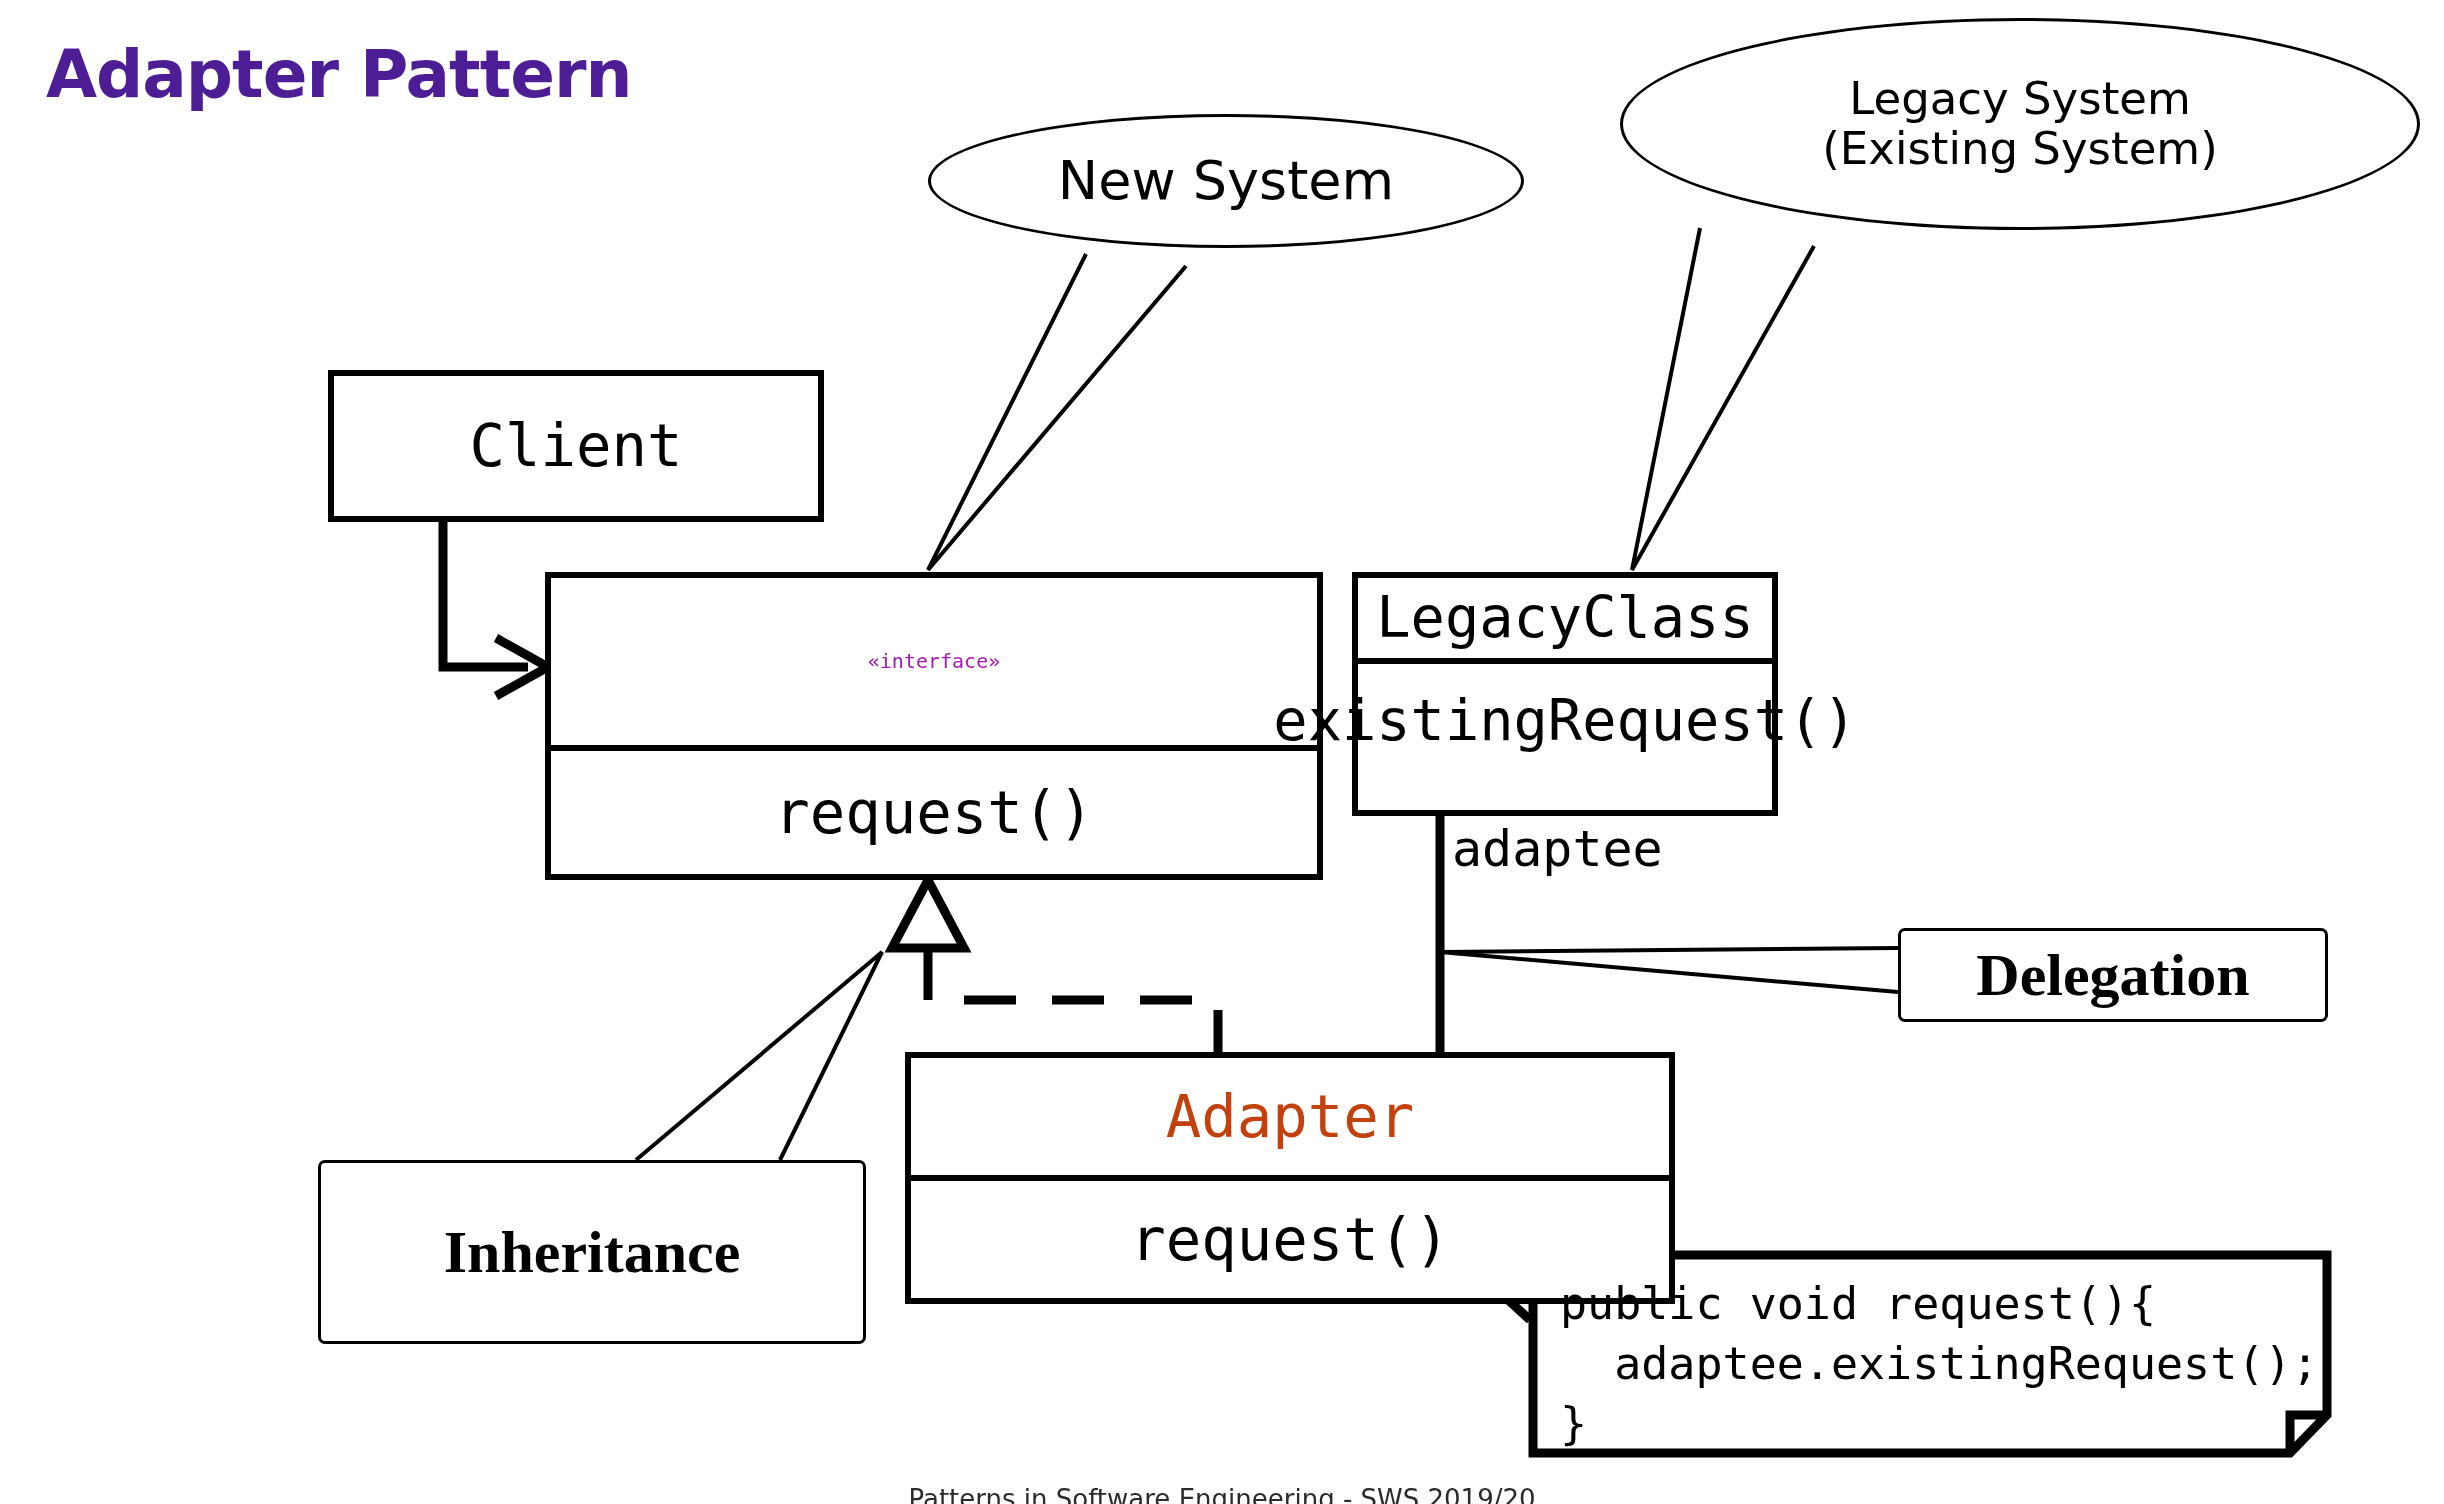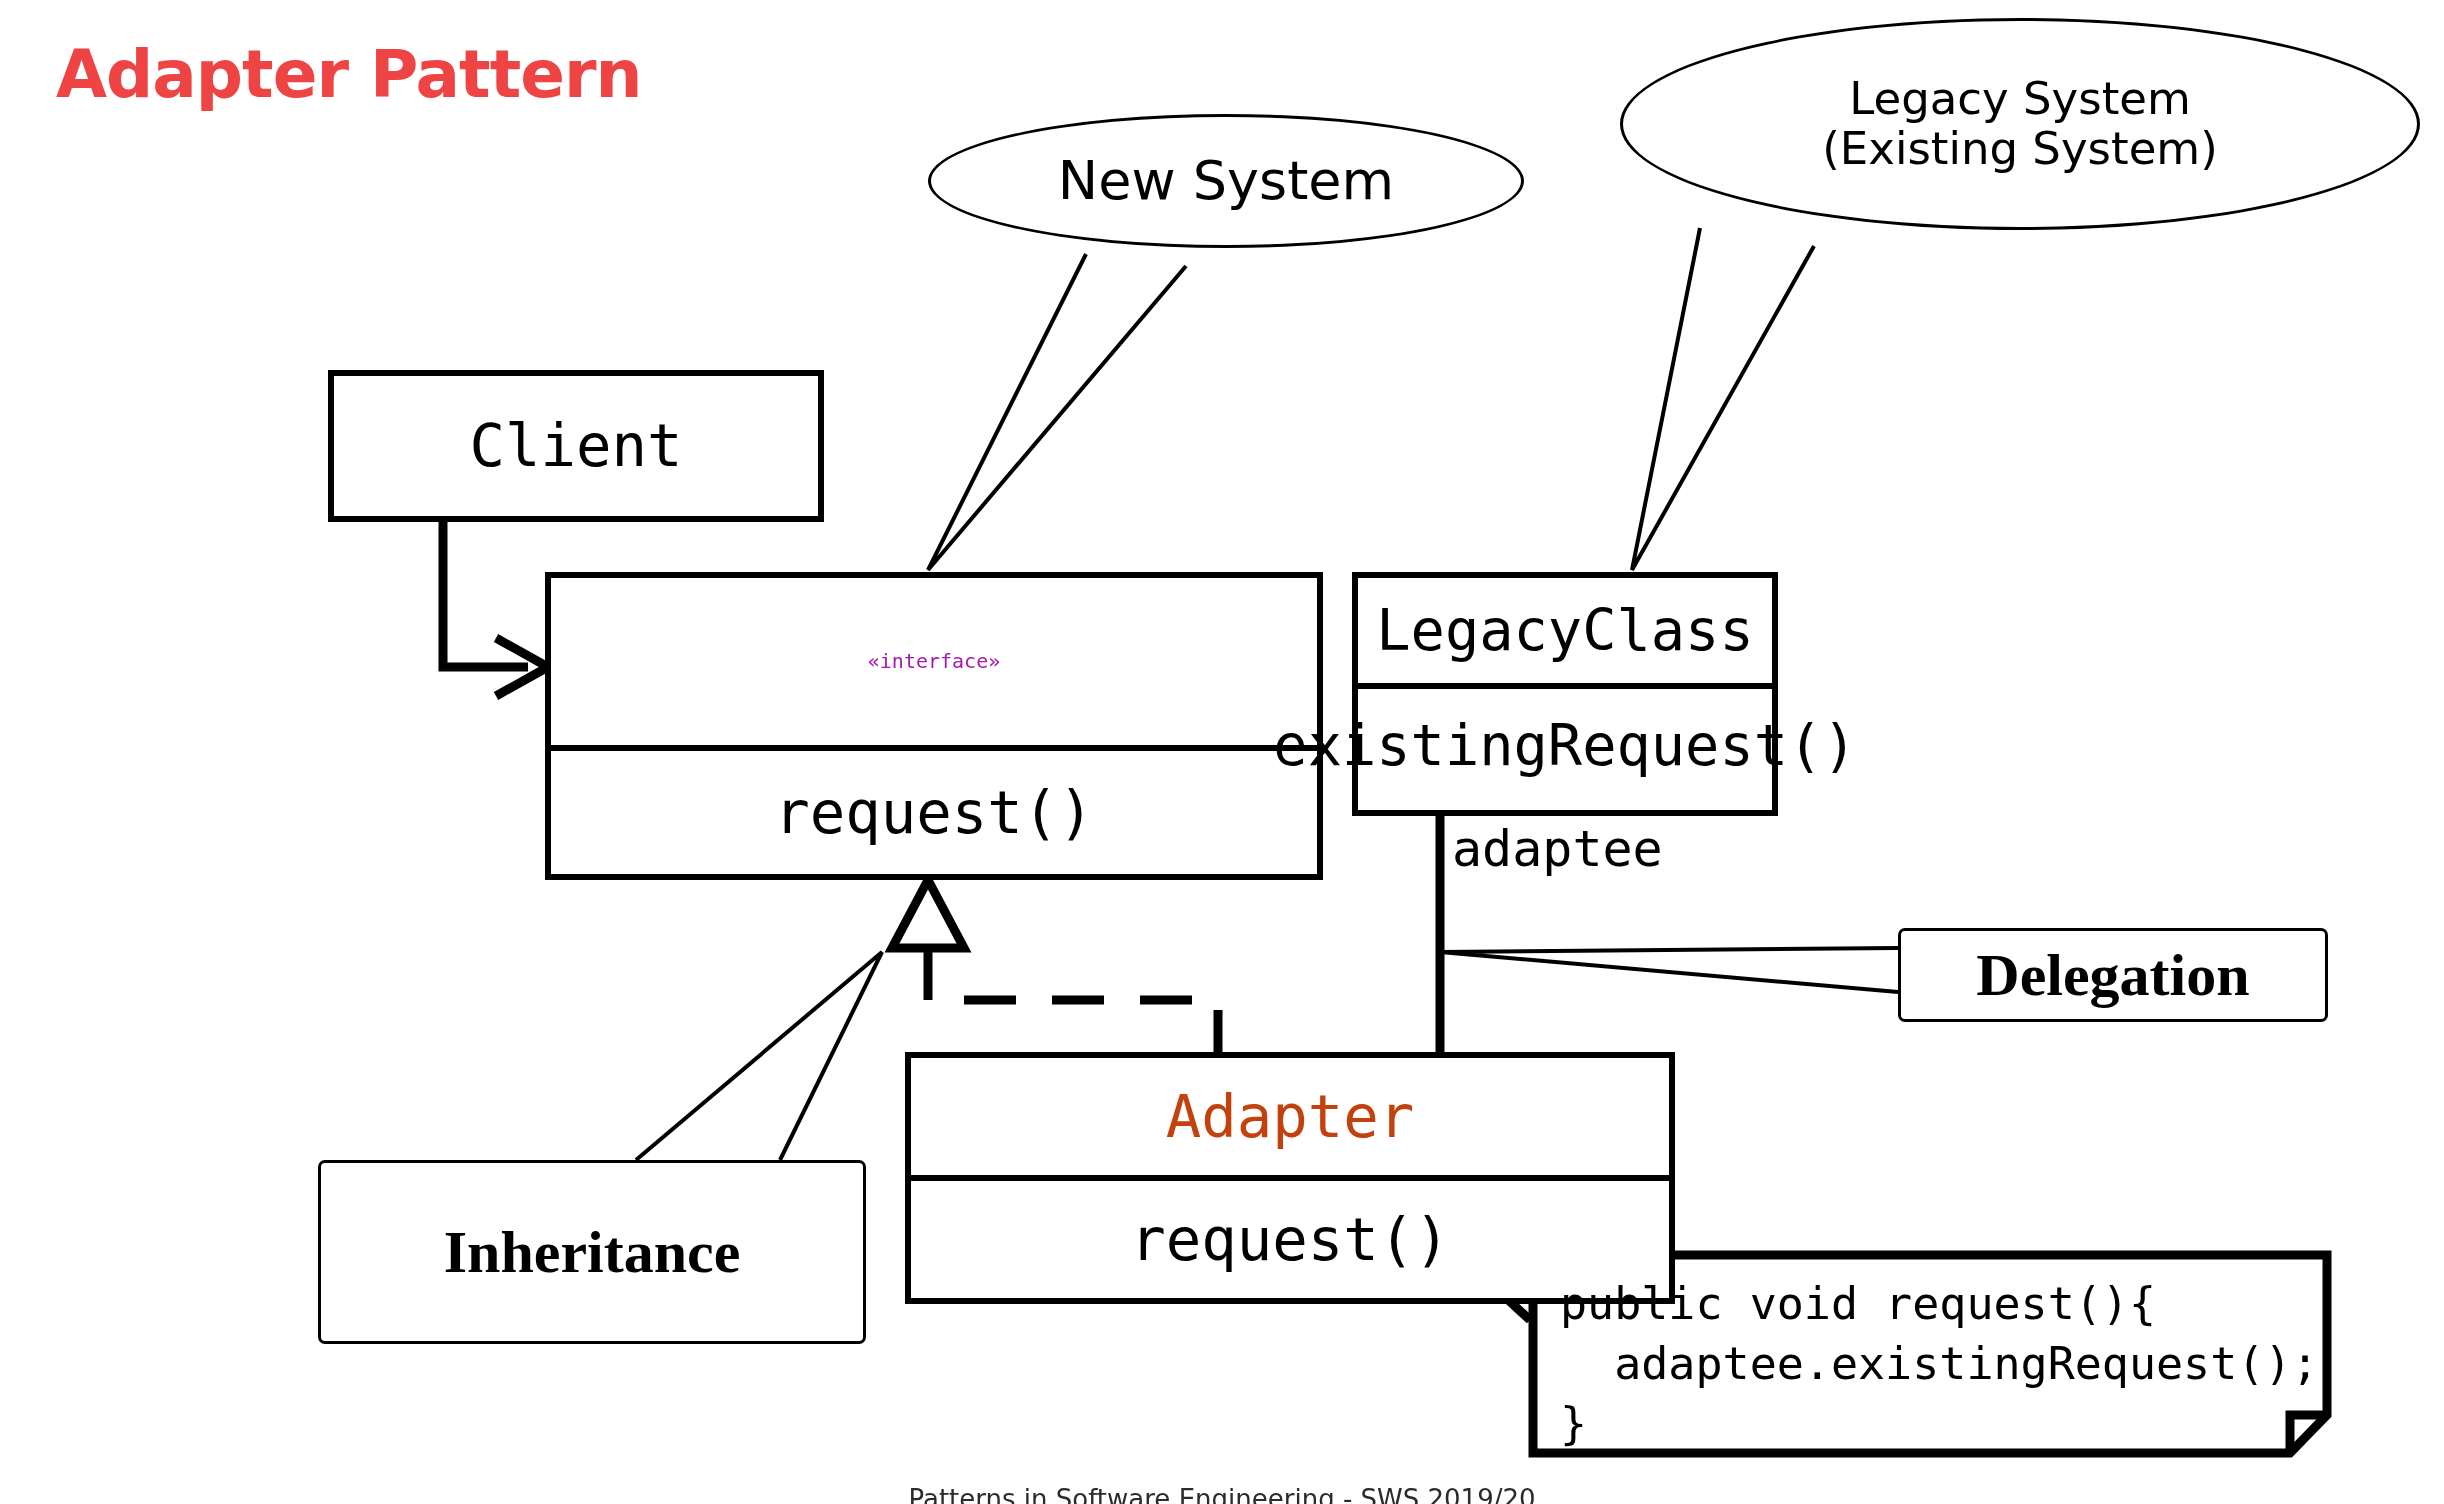--- a/index.html
+++ b/index.html
@@ -29,23 +29,22 @@
 
   
   .slide-title {
     position: absolute;
     left: 46px;
     top: 36px;
     font-family: "DejaVu Sans", sans-serif;
     font-weight: bold;
     font-size: 66px;
     letter-spacing: -1px;
-    color: #ef4444;
-    white-space: nowrap;
-    margin-left: 10px;
+    color: #4c1d95;
+    white-space: nowrap;
   }
 
   
   .uml-box {
     position: absolute;
     box-sizing: border-box;
     border: 6px solid #000000;
     background: #ffffff;
     z-index: 5;
   }
@@ -82,21 +81,21 @@
 
   
   #box-client        { left: 328px;  top: 370px;  width: 496px;  height: 152px; }
   #box-client .c1    { height: 140px; }
 
   #box-clientiface   { left: 545px;  top: 572px;  width: 778px;  height: 308px; }
   #box-clientiface .c1 { height: 167px; }
   #box-clientiface .c2 { height: 129px; }
 
   #box-legacy        { left: 1352px; top: 572px;  width: 426px;  height: 244px; }
-  #box-legacy .c1    { height: 105px; }
+  #box-legacy .c1    { height: 80px; }
   #box-legacy .c2    { height: 120px; }
   #box-legacy .c2 .op-name { font-size: 57px; }
   #box-legacy .c1 .cls-name { font-size: 57px; }
 
   #box-adapter       { left: 905px;  top: 1052px; width: 770px;  height: 252px; }
   #box-adapter .c1   { height: 117px; }
   #box-adapter .c2   { height: 123px; }
 
   
   .ellipse-callout {

